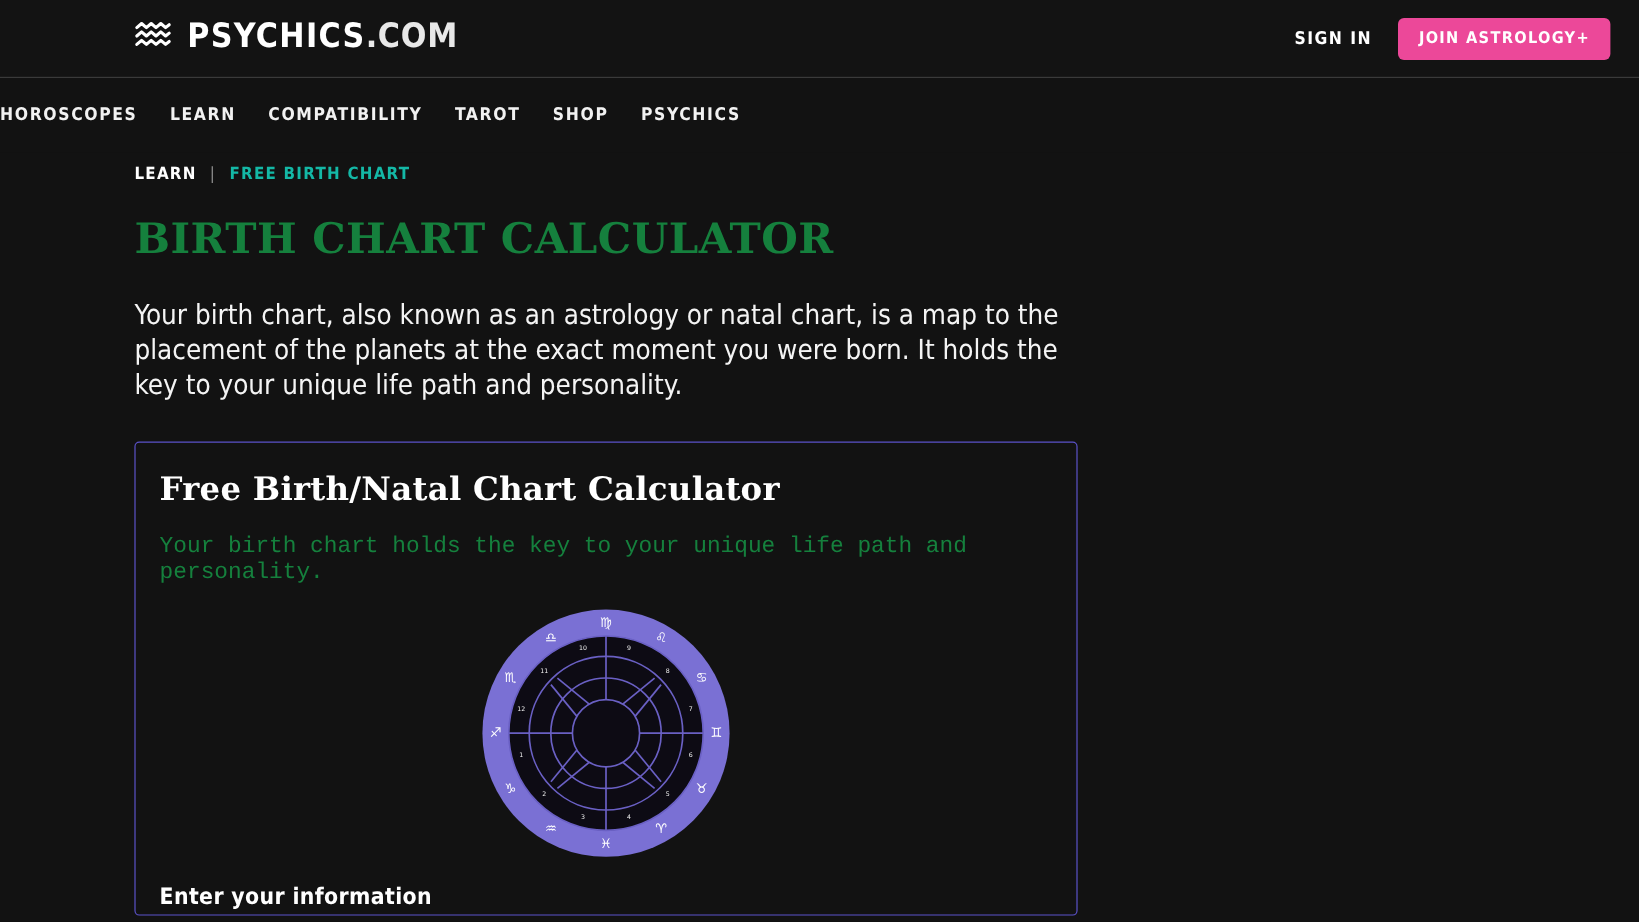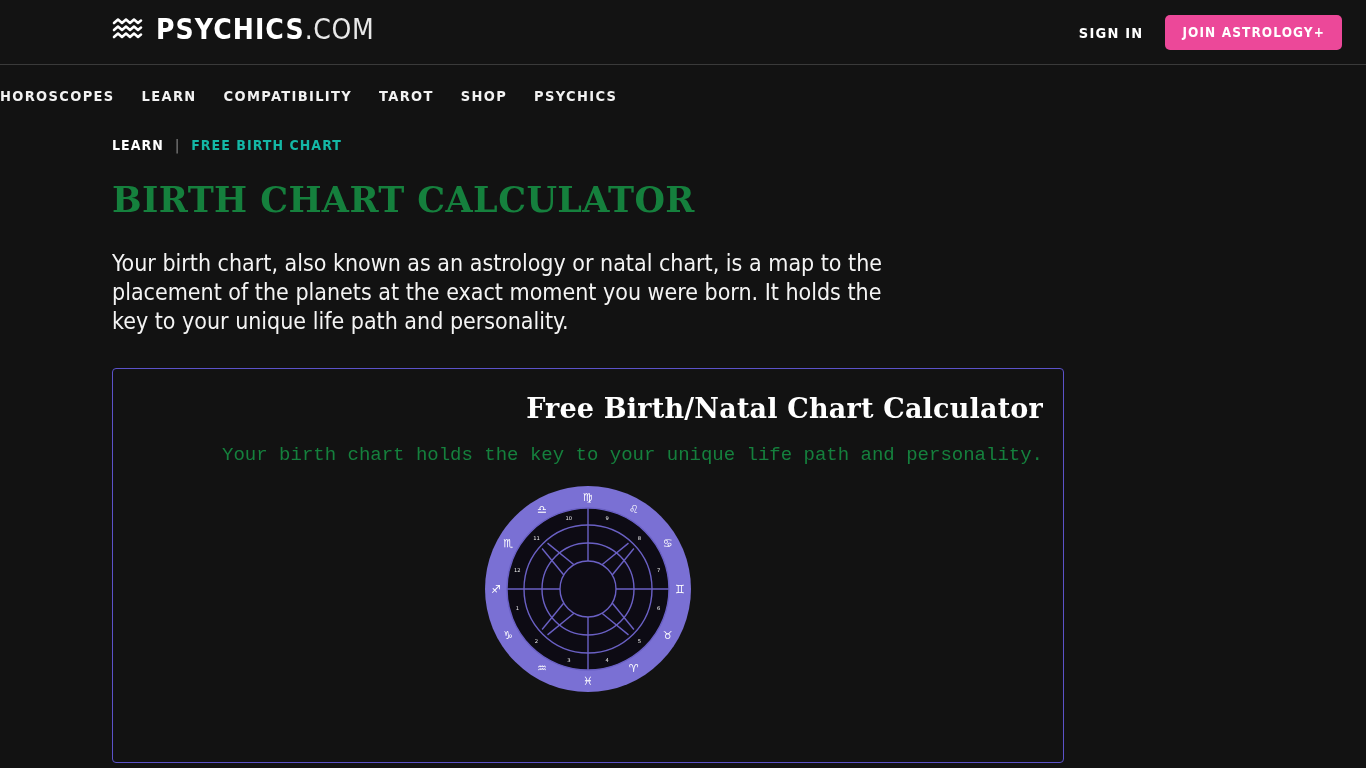--- a/index.html
+++ b/index.html
@@ -25,21 +25,21 @@
     position:absolute; left:112px; top:16px;
     display:flex; align-items:center; gap:13px;
     text-decoration:none;
   }
   .brand-mark{ width:31px; height:26px; display:block; }
   .brand-word{
     font-family:"Liberation Sans Narrow","DejaVu Sans Condensed","Liberation Sans",sans-serif;
     font-size:28px; font-weight:700; letter-spacing:1.1px;
     color:#ffffff; line-height:1; white-space:nowrap;
   }
-  .brand-word .tld{ font-weight:400; color:#e8e8e8; letter-spacing:0.6px; }
+  .brand-word .tld{ font-weight:700; color:#e8e8e8; letter-spacing:0.6px; }
 
   .header-right{
     position:absolute; right:24px; top:0; height:65px;
     display:flex; align-items:center; gap:22px;
   }
   .signin{
     font-family:"Liberation Sans Narrow","DejaVu Sans Condensed","Liberation Sans",sans-serif;
     font-size:14.5px; font-weight:700; letter-spacing:1.2px;
     color:#ffffff; text-decoration:none; white-space:nowrap;
   }
@@ -90,26 +90,26 @@
     margin-top:30px;
     max-width:800px;
     font-family:"Liberation Sans Narrow","DejaVu Sans Condensed","Liberation Sans",sans-serif;
     font-size:23px; font-weight:400; line-height:29px;
     color:#f4f4f4;
   }
 
   
   .calc-card{
     margin-top:32px;
-    width:952px;
+    width:786px;
     border:1px solid #5b52c9;
     border-radius:4px;
     background:#121212;
     padding:24px 20px 0;
-    text-align:right;
+    text-align:left;
     min-height:395px;
   }
   .calc-title{
     font-family:"DejaVu Serif","Liberation Serif",serif;
     font-size:27px; font-weight:700; color:#ffffff;
     letter-spacing:0.2px; line-height:1.2;
   }
   .calc-sub{
     margin-top:19px;
     font-family:Liberation Mono, monospace;
@@ -233,16 +233,17 @@
           <text x="84.8" y="174.7">3</text>
           <text x="52.5" y="155.5">2</text>
           <text x="33.3" y="123.2">1</text>
           <text x="33.3" y="84.8">12</text>
           <text x="52.5" y="52.5">11</text>
           <text x="84.8" y="33.3">10</text>
         </g>
       </svg>
     </div>
 
+    <div class="calc-cta">Enter your information</div>
 
   </section>
 
 </main>
 
 </body></html>

